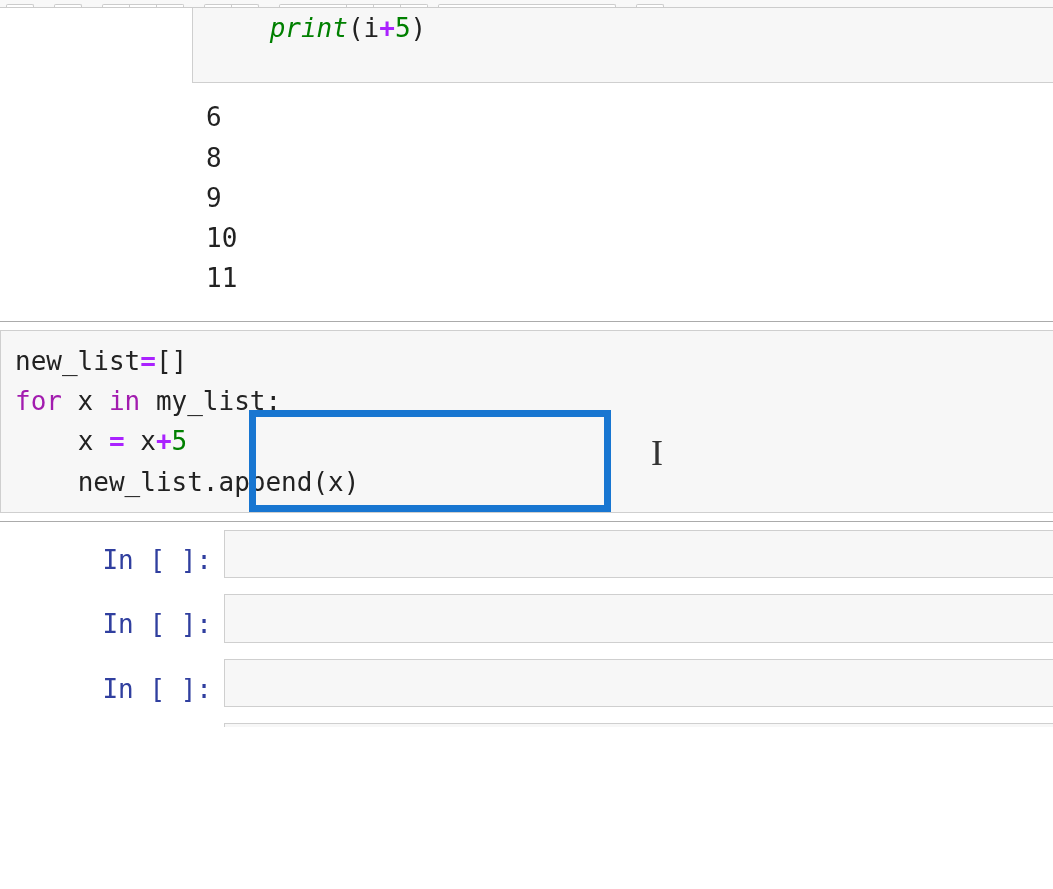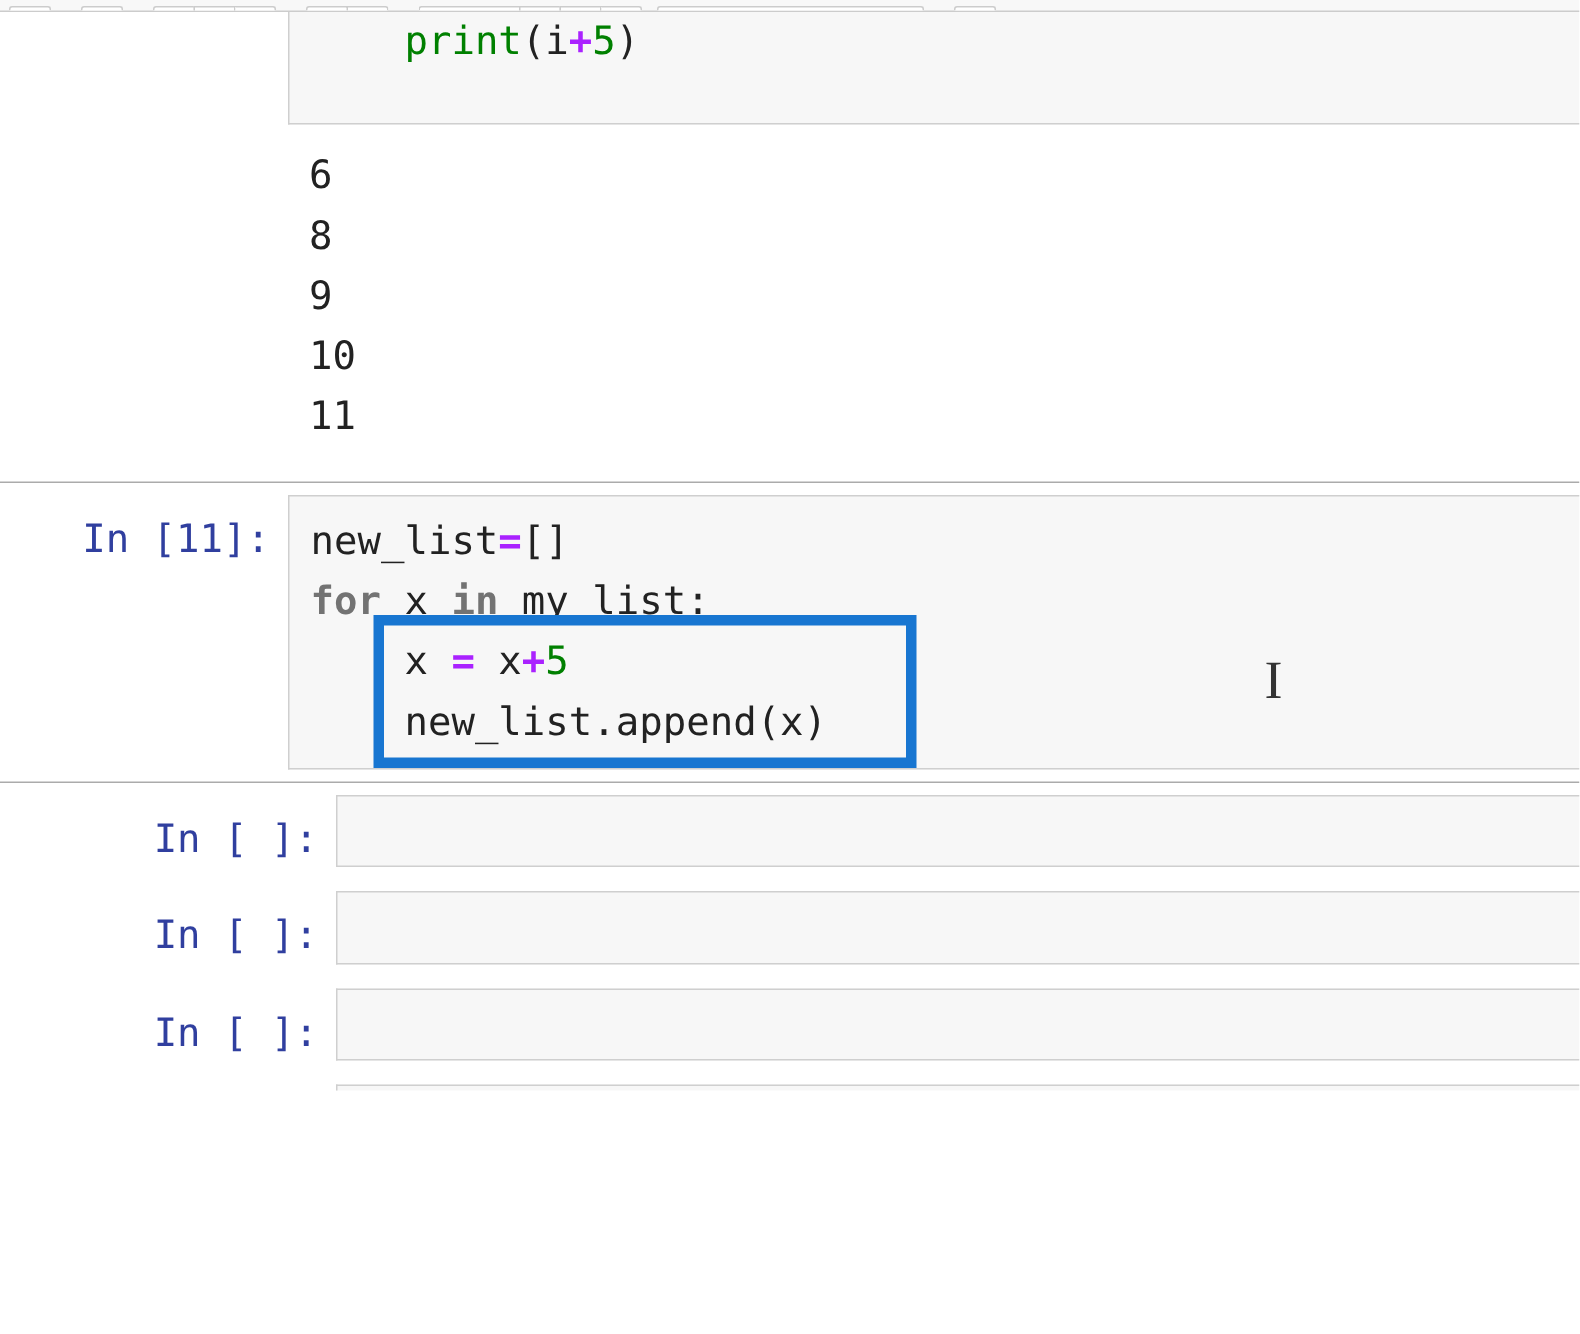--- a/index.html
+++ b/index.html
@@ -71,22 +71,22 @@
       min-height: 38px;
       position: relative;
     }
     .code {
       font-family: "DejaVu Sans Mono", Menlo, Consolas, monospace;
       font-size: 26px;
       line-height: 1.55;
       white-space: pre;
       color: #222;
     }
-    .kw  { color: #737373; font-weight: bold; }
-    .bi  { color: #008000; }
+    .kw  { color: #a21caf; font-weight: normal; }
+    .bi  { color: #008000; font-style: italic; }
     .op  { color: #AA22FF; font-weight: bold; }
     .num { color: #008000; }
     .output-area {
       padding: 14px 0 22px 206px;
       font-family: "DejaVu Sans Mono", Menlo, Consolas, monospace;
       font-size: 26px;
       line-height: 1.55;
       white-space: pre;
       color: #222;
     }
@@ -163,21 +163,20 @@
   <div class="partial-code-top"><span><span>    </span><span class="bi">print</span><span>(</span><span>i</span><span class="op">+</span><span class="num">5</span><span>)</span></span></div>
 
   <div class="output-area">6
 8
 9
 10
 11</div>
 
   <div class="selected-wrapper" style="position:relative;">
     <div class="cell-row">
-      <div class="prompt-col prompt-input">In [11]:</div>
       <div class="cell-input-col">
         <div class="code"><span>new_list</span><span class="op">=</span><span>[]</span>
 <span class="kw">for</span><span> x </span><span class="kw">in</span><span> my_list:</span>
 <span>    </span><span>x </span><span class="op">=</span><span> x</span><span class="op">+</span><span class="num">5</span>
 <span>    </span><span>new_list.append(x)</span></div>
         <span class="text-cursor" style="left:650px; top:101px;">I</span>
       </div>
     </div>
 
     <div class="highlight-box" style="left:249px; top:88px; width:362px; height:102px;"></div>

